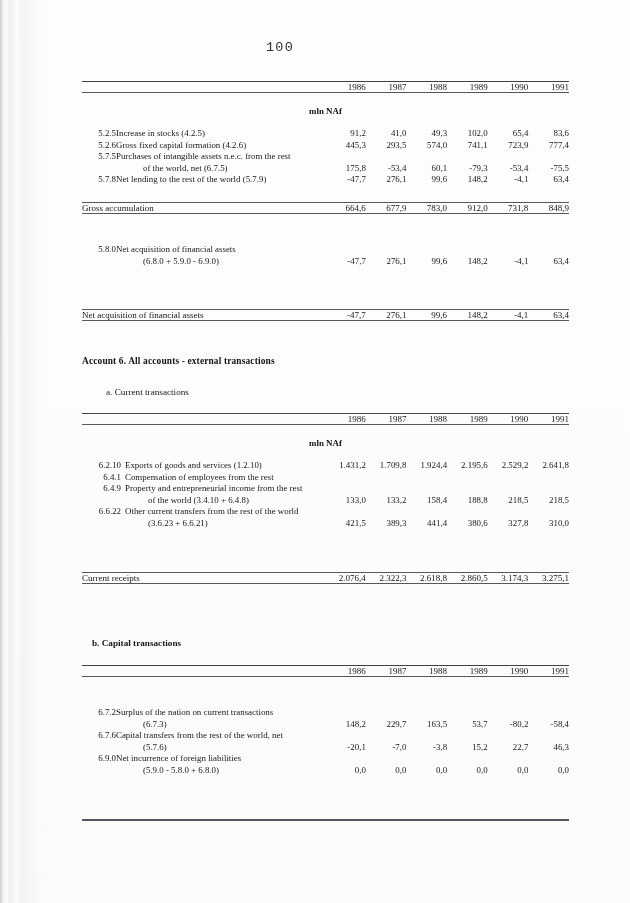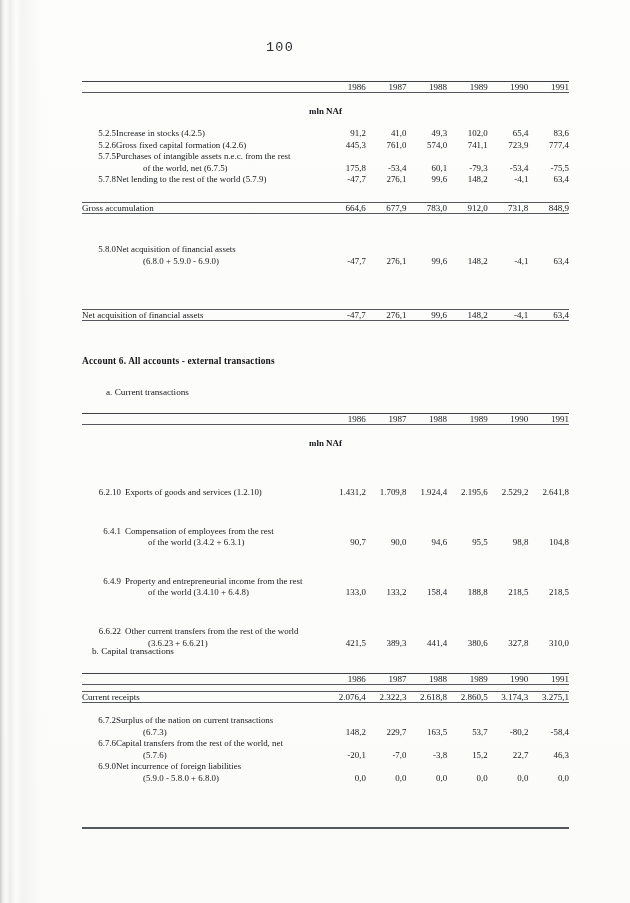--- a/index.html
+++ b/index.html
@@ -140,21 +140,21 @@
     padding: 1.0px 5px 1.0px 0;
     white-space: nowrap;
     line-height: 11.6px;
   }
 
   .code {
     display: inline-block;
     width: 34px;
     text-align: right;
   }
-  .code.wide { width: 39px; padding-right: 4px; margin-top: 27px; }
+  .code.wide { width: 39px; padding-right: 4px; }
   .txt { display: inline-block; }
   .cont { display: inline-block; padding-left: 61px; }
   .cont2 { display: inline-block; padding-left: 66px; }
 
   td.total-lbl {
     font-size: 9.0px;
     padding: 3.2px 0 3.4px 48px;
     color: #13161a;
     white-space: nowrap;
   }
@@ -217,21 +217,21 @@
           <td class="num">41,0</td>
           <td class="num">49,3</td>
           <td class="num">102,0</td>
           <td class="num">65,4</td>
           <td class="num">83,6</td>
         </tr>
 
         <tr>
           <td class="lbl"><span class="code">5.2.6</span><span class="txt">Gross fixed capital formation (4.2.6)</span></td>
           <td class="num">445,3</td>
-          <td class="num">761,0</td>
+          <td class="num">293,5</td>
           <td class="num">574,0</td>
           <td class="num">741,1</td>
           <td class="num">723,9</td>
           <td class="num">777,4</td>
         </tr>
 
         <tr>
           <td class="lbl"><span class="code">5.7.5</span><span class="txt">Purchases of intangible assets n.e.c. from the rest</span></td>
           <td class="num"></td>
           <td class="num"></td>
@@ -373,29 +373,20 @@
 
         <tr>
           <td class="lbl"><span class="code wide">6.4.1</span><span class="txt">Compensation of employees from the rest</span></td>
           <td class="num"></td>
           <td class="num"></td>
           <td class="num"></td>
           <td class="num"></td>
           <td class="num"></td>
           <td class="num"></td>
         </tr>
-        <tr>
-          <td class="lbl"><span class="cont2">of the world  (3.4.2 + 6.3.1)</span></td>
-          <td class="num">90,7</td>
-          <td class="num">90,0</td>
-          <td class="num">94,6</td>
-          <td class="num">95,5</td>
-          <td class="num">98,8</td>
-          <td class="num">104,8</td>
-        </tr>
 
         <tr>
           <td class="lbl"><span class="code wide">6.4.9</span><span class="txt">Property and entrepreneurial income from the rest</span></td>
           <td class="num"></td>
           <td class="num"></td>
           <td class="num"></td>
           <td class="num"></td>
           <td class="num"></td>
           <td class="num"></td>
         </tr>
@@ -445,21 +436,21 @@
           <td class="total-num">3.275,1</td>
         </tr>
         <tr class="rule-thin">
             <td colspan="7"></td>
           </tr>
       </tbody>
     </table>
   </div>
 
   <div class="section" style="top:630px;">
-    <div class="sub-title" style="margin-left:10px;margin-top:16px;">b. Capital transactions</div>
+    <div class="sub-title" style="margin-left:10px;margin-top:8px;font-weight:bold;">b. Capital transactions</div>
 
     <table class="fin" style="margin-top:17px;">
       <colgroup>
         <col class="c-label">
           <col class="c-yr">
           <col class="c-yr">
           <col class="c-yr">
           <col class="c-yr">
           <col class="c-yr">
           <col class="c-yr">

